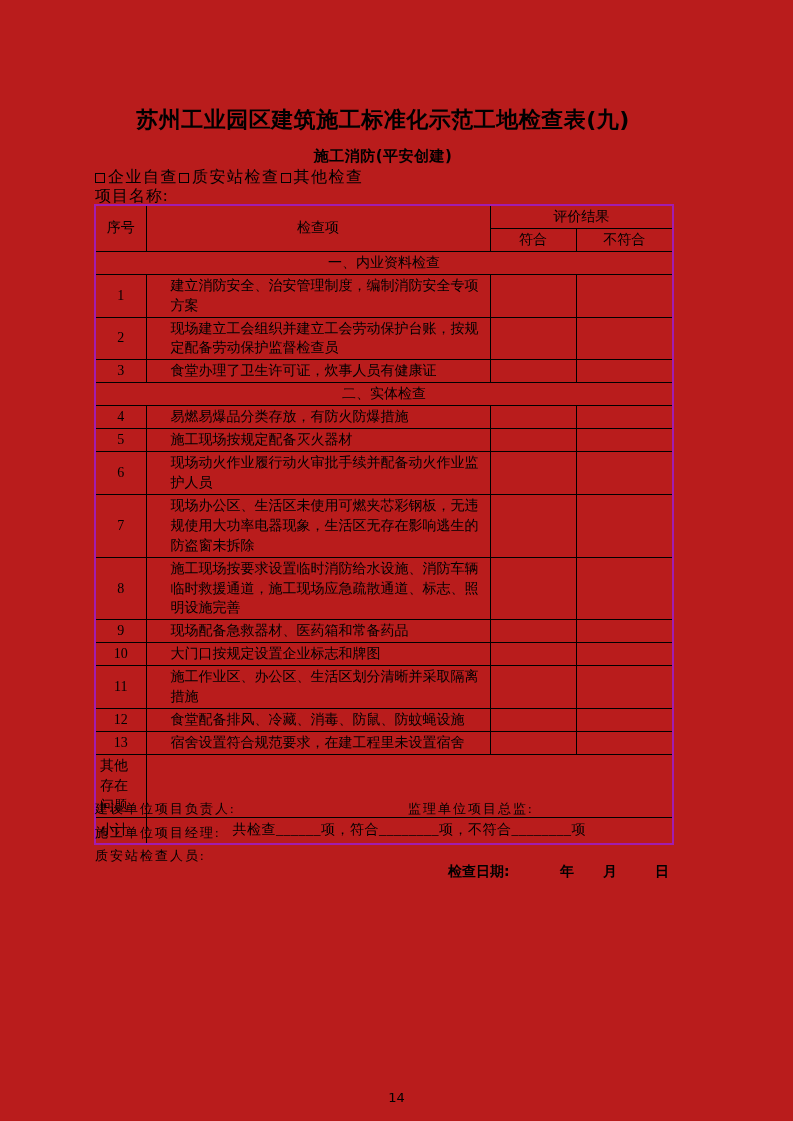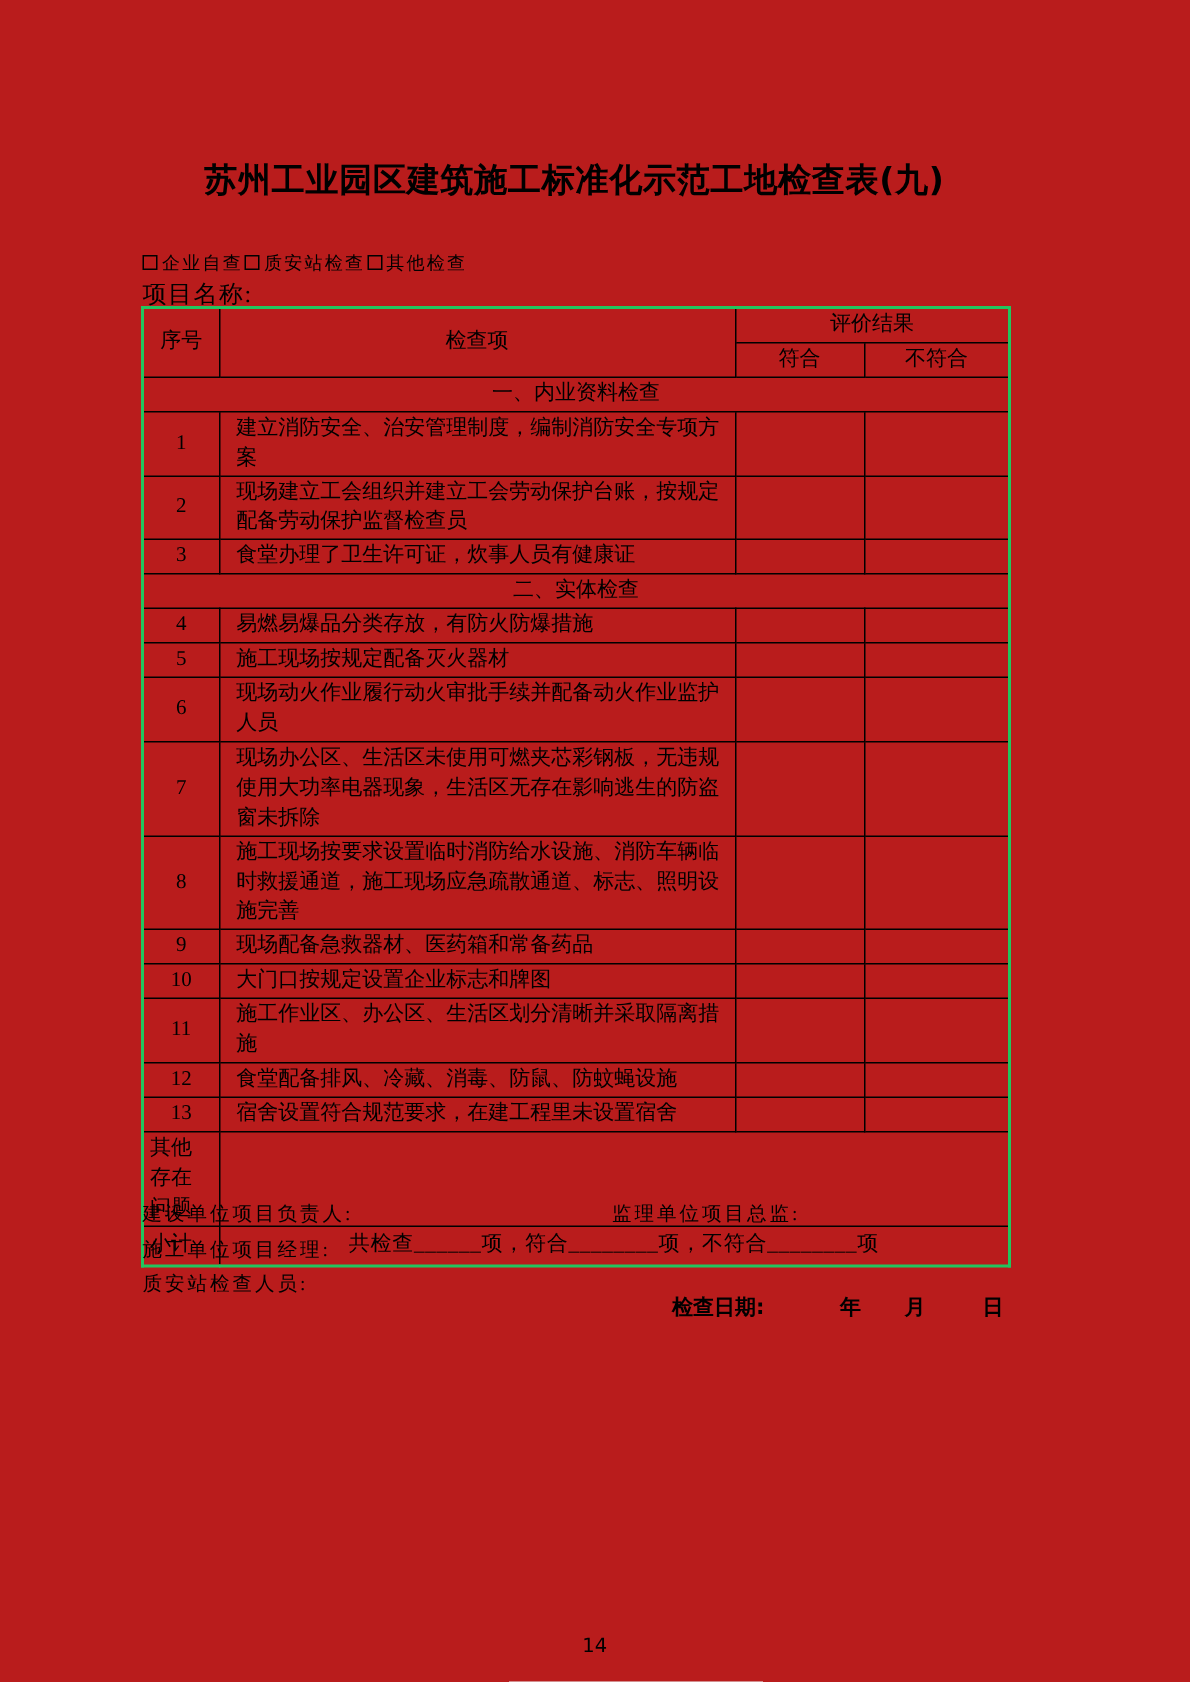--- a/index.html
+++ b/index.html
@@ -6,31 +6,31 @@
   html,body { background:#e8e8e8; }
   body { width:793px; height:1121px; position:relative;
          font-family:"Liberation Serif", serif; color:#000; }
   .page { position:absolute; left:0; top:0; width:793px; height:1121px; background:#b91c1c; }
 
   .doc-title { position:absolute; top:105px; left:94px; width:578px; text-align:center;
     font-family:"DejaVu Sans", sans-serif; font-weight:bold; font-size:22px; letter-spacing:0.5px; }
   .doc-subtitle { position:absolute; top:147px; left:94px; width:578px; text-align:center;
     font-family:"DejaVu Sans", sans-serif; font-weight:bold; font-size:15px; letter-spacing:0.5px; }
 
-  .checkline { position:absolute; top:167px; left:95px; font-size:12px; letter-spacing:1.5px; white-space:nowrap;text-align:center; }
+  .checkline { position:absolute; top:167px; left:95px; font-size:16px; letter-spacing:1.5px; white-space:nowrap;text-align:center; }
   .checkline .opt { margin-right:1px; }
   .cb { display:inline-block; width:10px; height:10px; border:1px solid #000; margin-right:3px;
         position:relative; top:1px; }
   .projline { position:absolute; top:186px; left:95px; font-size:16px; letter-spacing:1px; }
 
   table.checklist { position:absolute; top:204px; left:94px; width:578px;
-    border-collapse:collapse; table-layout:fixed; font-size:14px; border:2px solid #22c55e; }
+    border-collapse:collapse; table-layout:fixed; font-size:14px; border:2px solid #a21caf; }
   .checklist td { border:1px solid #000; padding:1px 3px; line-height:1.42; vertical-align:middle; }
   .checklist td.no   { text-align:center; }
-  .checklist td.item { padding-left:11px; padding-right:4px; }
+  .checklist td.item { padding-left:24px; padding-right:4px; }
   .checklist tr.hrow td { height:22px; text-align:center; }
   .checklist tr.single td { height:23px; }
   .checklist tr.twoline td { height:40px; }
   .checklist tr.threeline td { height:62px; }
   .checklist tr.sec td { height:23px; text-align:center; }
   .checklist tr.otherrow td { height:60px; }
   .checklist tr.subtotalrow td { height:27px; }
   .checklist td.subtotal-text { text-align:center; letter-spacing:0.5px; }
   .checklist td.rowlabel { padding-left:4px; padding-right:4px; }
 
@@ -39,20 +39,21 @@
     font-size:14px; white-space:nowrap; }
   .pageno { position:absolute; top:1090px; left:0; width:793px; text-align:center;
     font-size:13px; font-family:"DejaVu Sans", sans-serif; }
 </style>
 </head>
 <body>
 
 <div class="page">
 
   <div class="doc-title">苏州工业园区建筑施工标准化示范工地检查表(九)</div>
+  <div class="doc-subtitle">施工消防(平安创建)</div>
 
   <div class="checkline">
     <span class="opt"><span class="cb"></span><span>企业自查</span></span><span class="opt"><span class="cb"></span><span>质安站检查</span></span><span class="opt"><span class="cb"></span><span>其他检查</span></span>
   </div>
 
   <div class="projline">项目名称:</div>
 
   <table class="checklist">
     <colgroup>
       <col style="width:51px">

